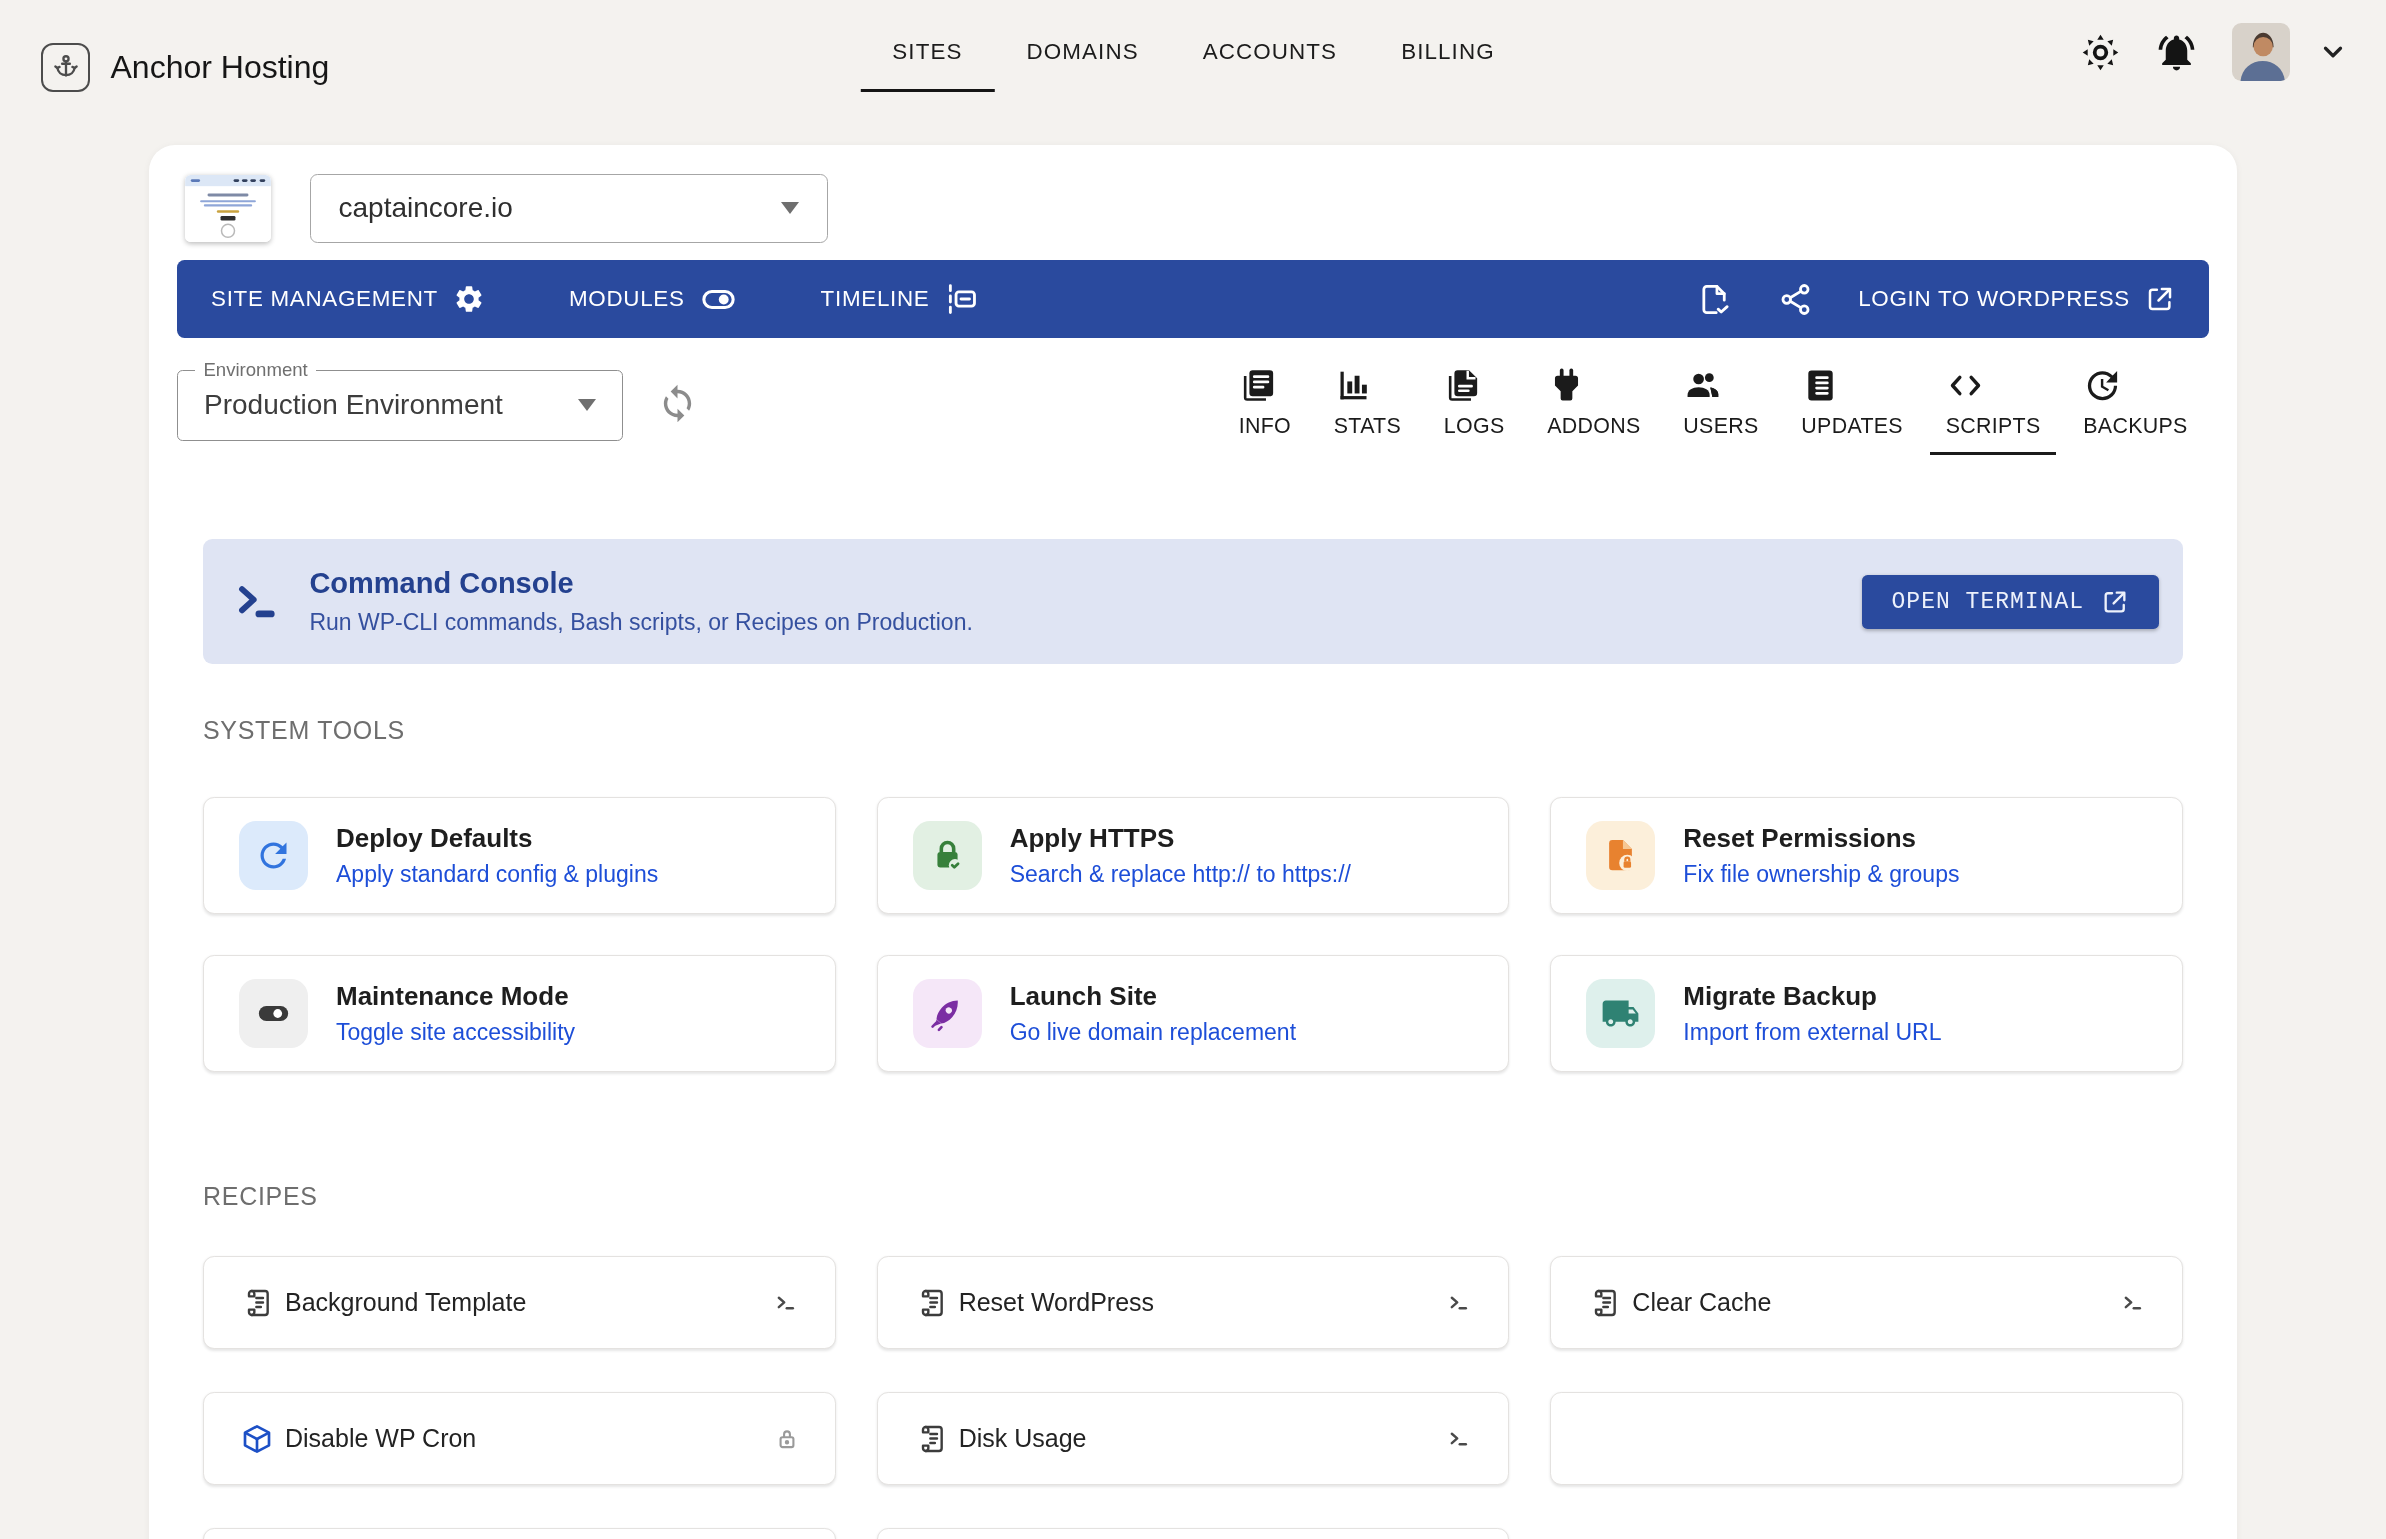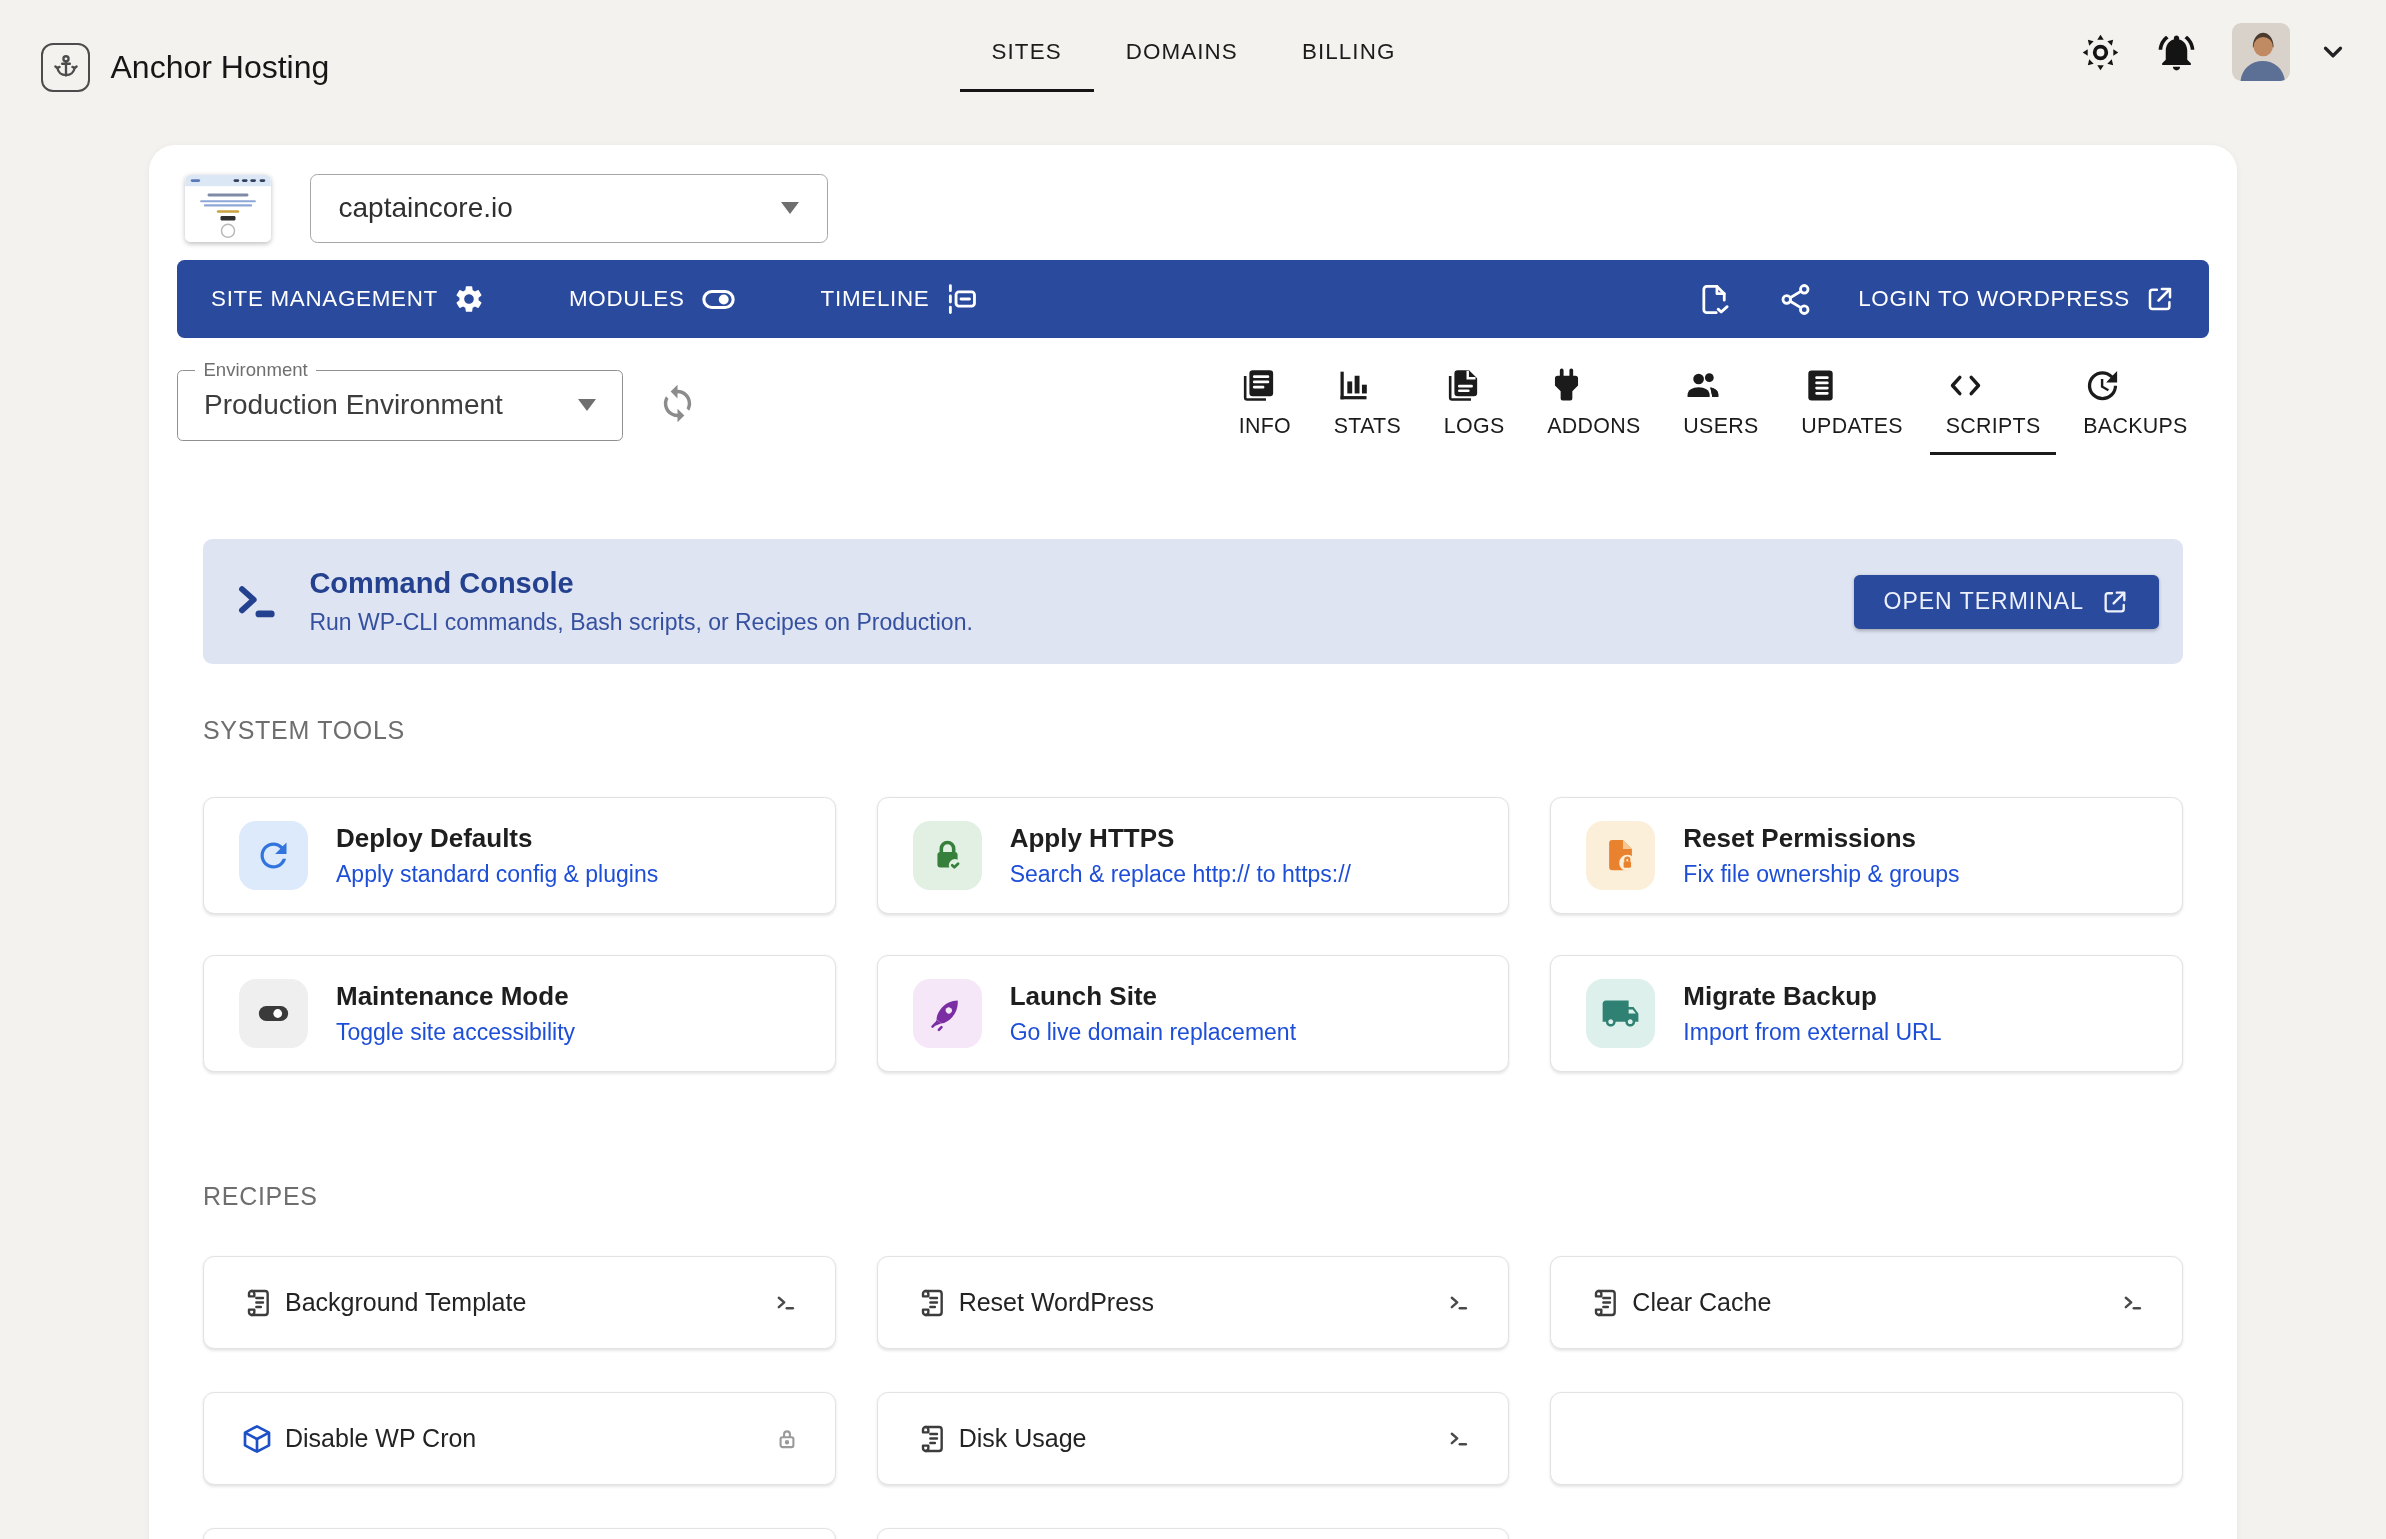--- a/index.html
+++ b/index.html
@@ -55,21 +55,21 @@
   .icon-tab.active::after{content:"";position:absolute;left:5.6px;right:5.6px;bottom:0;height:3.3px;background:#1b1b1b;}
 
   
   .console{margin:78px 26px 0;height:125px;border-radius:9.3px;background:#dfe4f3;display:flex;align-items:center;
            padding:0 24px 0 30px;box-sizing:border-box;}
   .console-icon{color:#24418f;margin-right:22.4px;}
   .console-text{display:flex;flex-direction:column;gap:8.4px;}
   .console-title{font-size:29px;font-weight:700;color:#24418f;}
   .console-sub{font-size:23px;color:#35509f;}
   .console-btn{margin-left:auto;height:54px;background:#2a4a9e;color:#edf1fb;border:none;border-radius:5.6px;
-               display:flex;align-items:center;gap:17px;padding:0 30px;font-family:Liberation Sans, sans-serif;font-size:23px;
+               display:flex;align-items:center;gap:17px;padding:0 30px;font-family:Liberation Mono, monospace;font-size:23px;
                font-weight:500;letter-spacing:1px;cursor:pointer;box-shadow:0 1.9px 3.7px rgba(0,0,0,.25);}
 
   .section-label{margin:52px 26px 0;font-size:25px;font-weight:400;letter-spacing:0.7px;color:#6e6e6e;}
   .recipes-label{margin-top:110px;}
 
   
   .tools-grid{display:grid;grid-template-columns:repeat(3,1fr);gap:41px;margin:52px 26px 0;}
   .tool-card{height:117px;border:1.4px solid #e4e2e0;border-radius:11.2px;background:#fff;display:flex;align-items:center;
              padding-left:35px;box-sizing:border-box;box-shadow:0 1.9px 2.8px rgba(0,0,0,.10);cursor:pointer;}
   .tool-tile{width:69px;height:69px;border-radius:17px;display:flex;align-items:center;justify-content:center;flex:none;}
@@ -111,20 +111,21 @@
           <path d="M4.6 12.8l-1.7-1.2M4.6 12.8l1.9-.9"></path>
             <path d="M19.4 12.8l1.7-1.2M19.4 12.8l-1.9-.9"></path>
         </svg>
       </span>
       <span class="brand-name">Anchor Hosting</span>
     </div>
 
     <nav class="top-nav">
       <a class="top-tab active">SITES</a>
       <a class="top-tab">DOMAINS</a>
+      <a class="top-tab">ACCOUNTS</a>
       <a class="top-tab">BILLING</a>
     </nav>
 
     <div class="top-actions">
       <span class="icon-btn">
         <svg width="41" height="41" viewBox="0 0 24 24" fill="currentColor">
           <circle cx="12" cy="12" r="3.4" fill="none" stroke="currentColor" stroke-width="2.2"></circle>
           <path d="M12 1.6l1.9 2.9h-3.8zM12 22.4l-1.9-2.9h3.8zM1.6 12l2.9-1.9v3.8zM22.4 12l-2.9 1.9v-3.8z"></path>
           <path d="M4.6 4.6l3.4.8-2.6 2.6zM19.4 4.6l-.8 3.4-2.6-2.6zM4.6 19.4l.8-3.4 2.6 2.6zM19.4 19.4l-3.4-.8 2.6-2.6z"></path>
         </svg>

